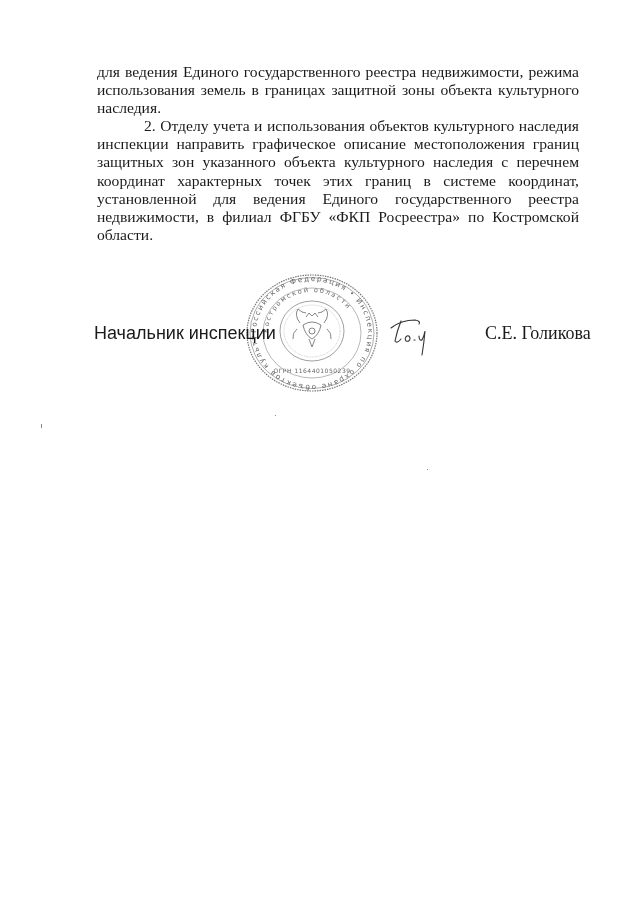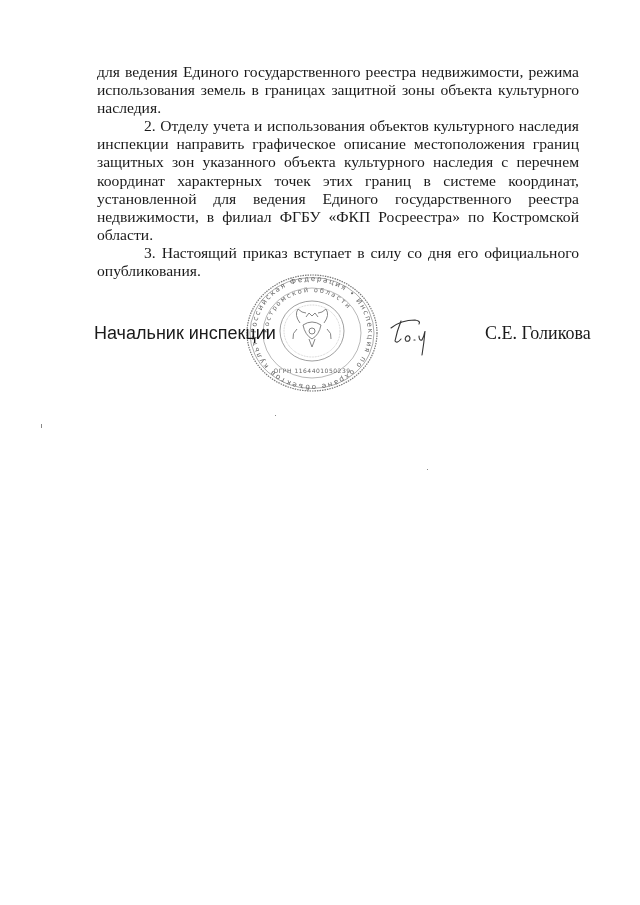--- a/index.html
+++ b/index.html
@@ -28,21 +28,20 @@
     .speck { position: absolute; background: #888; }
   </style>
 </head>
 <body>
 
 <div class="page">
 
   <div class="body-text">
     <p class="para">для ведения Единого государственного реестра недвижимости, режима использования земель в границах защитной зоны объекта культурного наследия.</p>
     <p class="para indent">2. Отделу учета и использования объектов культурного наследия инспекции направить графическое описание местоположения границ защитных зон указанного объекта культурного наследия с перечнем координат характерных точек этих границ в системе координат, установленной для ведения Единого государственного реестра недвижимости, в филиал ФГБУ «ФКП Росреестра» по Костромской области.</p>
-    <p class="para indent">3. Настоящий приказ вступает в силу со дня его официального опубликования.</p>
   </div>
 
   <div class="stamp">
     <svg width="134" height="120" viewBox="0 0 134 120">
       <defs>
         <path id="outerArc" d="M 67,60 m -56,0 a 56,52 0 1,1 112,0 a 56,52 0 1,1 -112,0"></path>
         <path id="midArc" d="M 67,60 m -44,0 a 44,41 0 1,1 88,0 a 44,41 0 1,1 -88,0"></path>
       </defs>
       <ellipse cx="67" cy="60" rx="65" ry="58" fill="none" stroke="#777" stroke-width="1.2" stroke-dasharray="1.5 1"></ellipse>
       <ellipse cx="67" cy="60" rx="62" ry="55.5" fill="none" stroke="#888" stroke-width="0.7"></ellipse>

